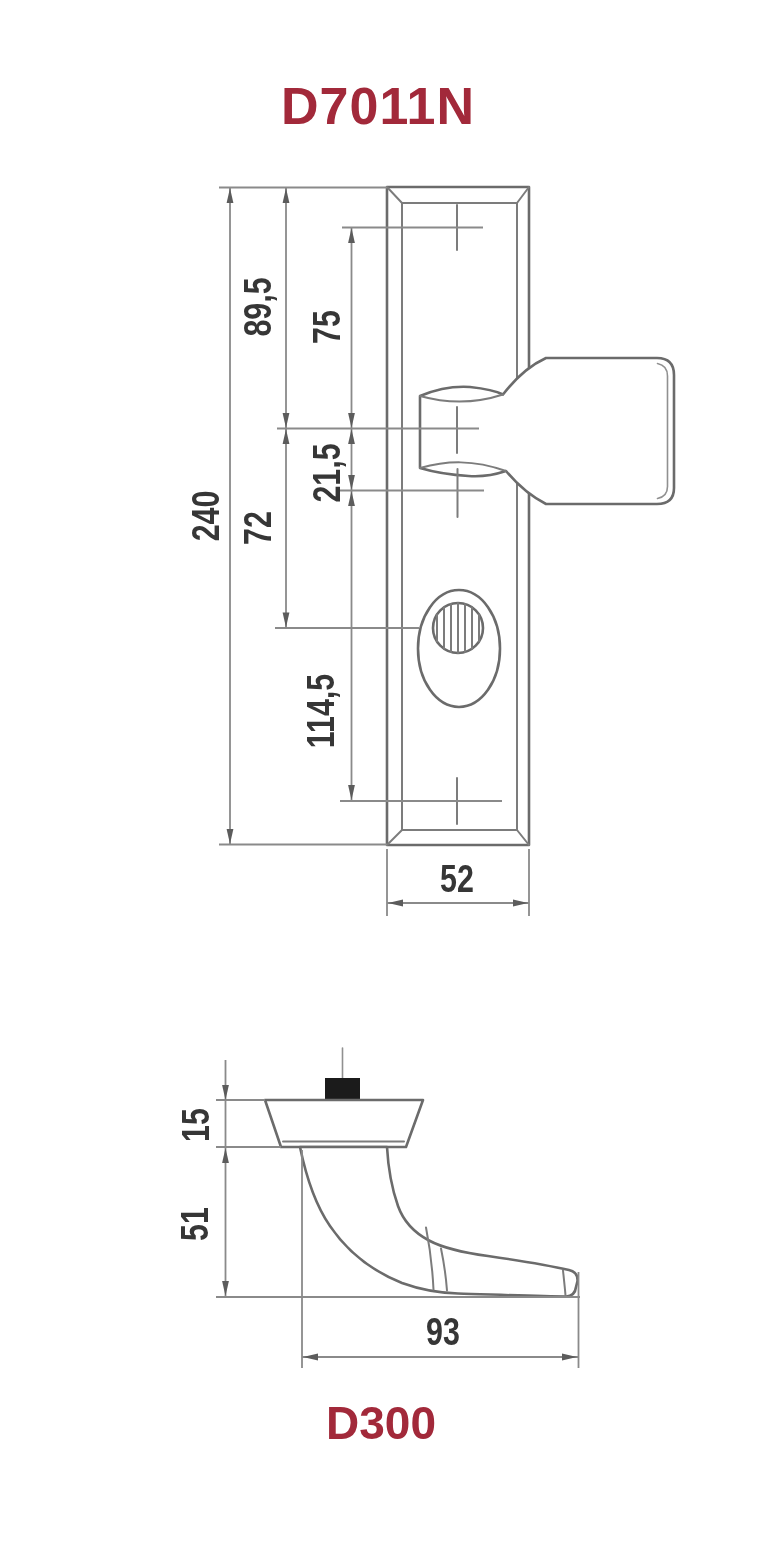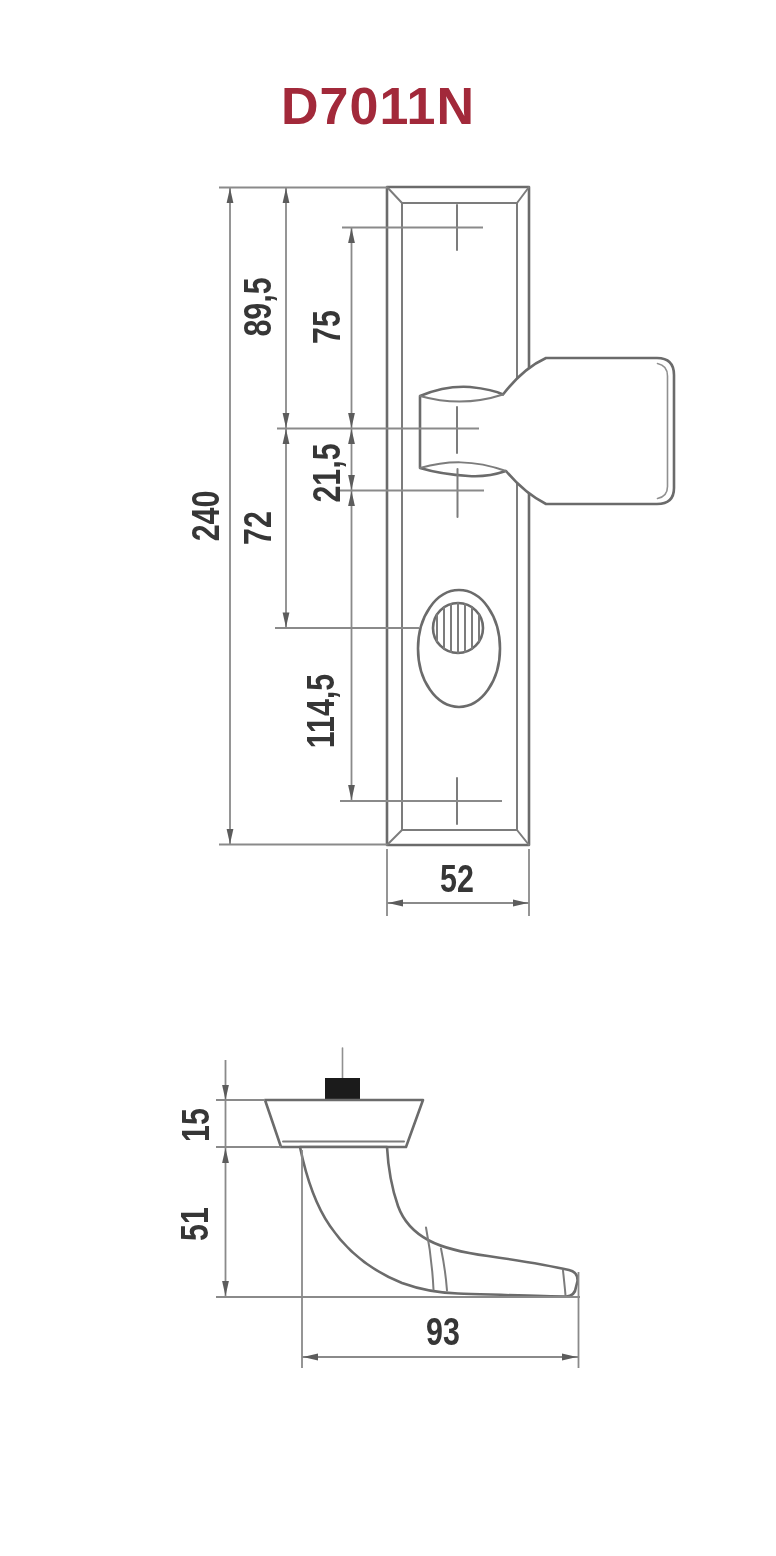--- a/index.html
+++ b/index.html
@@ -194,15 +194,16 @@
 
       <g>
         <text class="dim-label" transform="translate(196,1125) rotate(-90) scale(0.8,1)">15</text>
         <text class="dim-label" transform="translate(195,1224) rotate(-90) scale(0.8,1)">51</text>
         <text class="dim-label" transform="translate(443,1332) scale(0.8,1)">93</text>
       </g>
     </g>
   </svg>
 
   <div class="caption">
+    <div>D300</div>
   </div>
 
 </div>
 
 </body></html>

